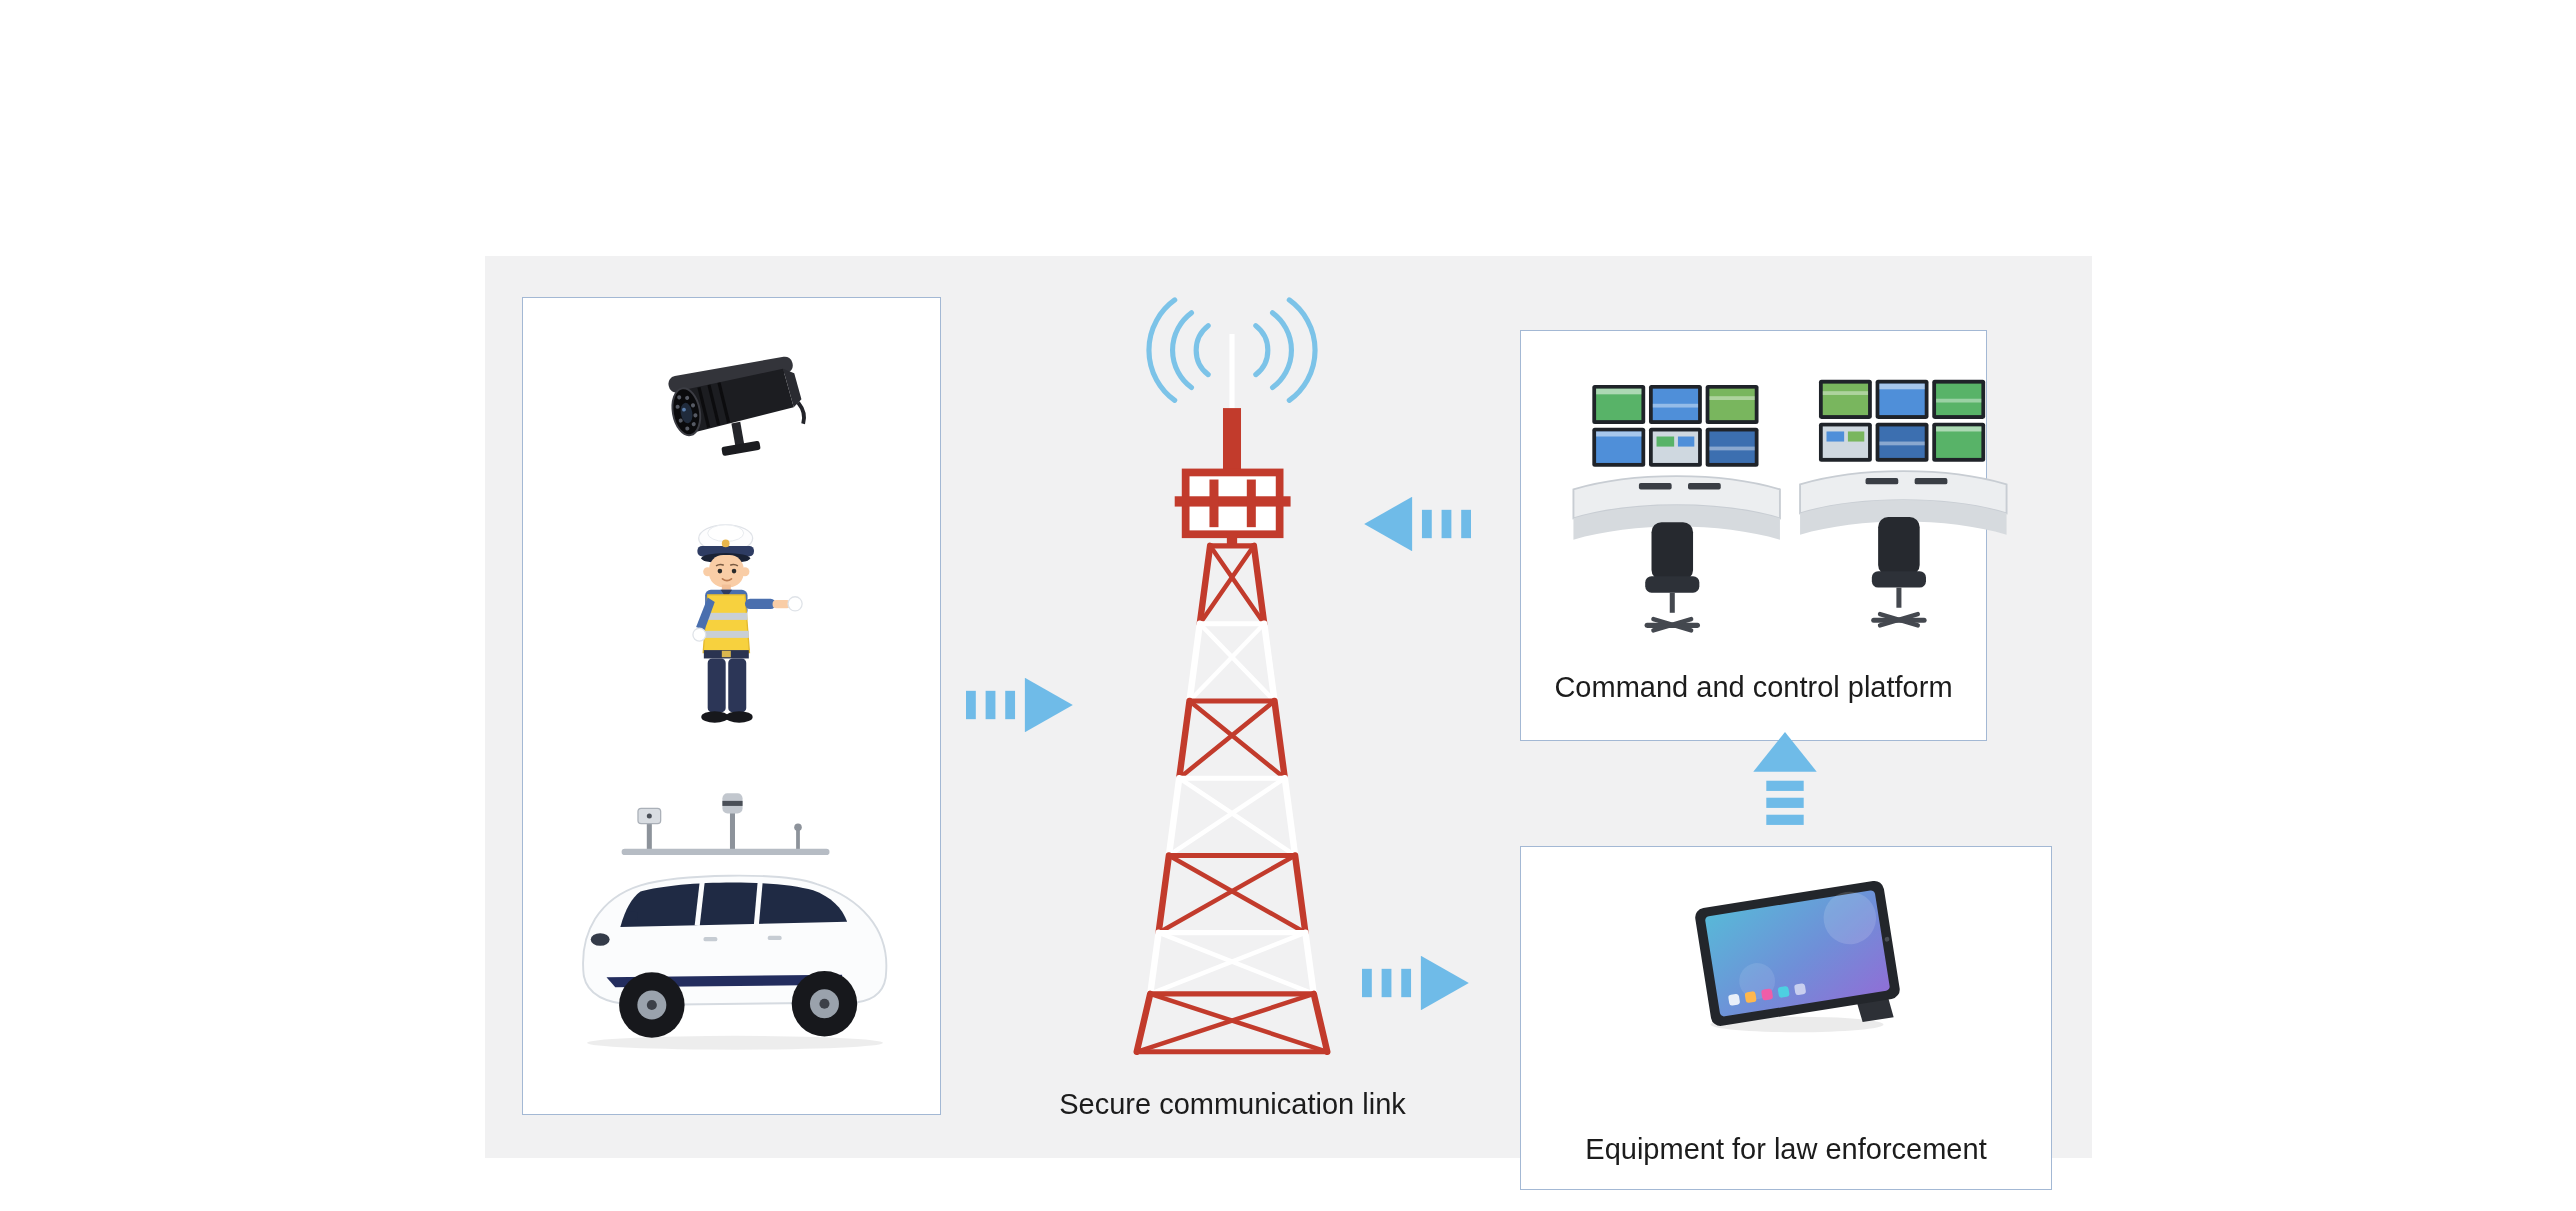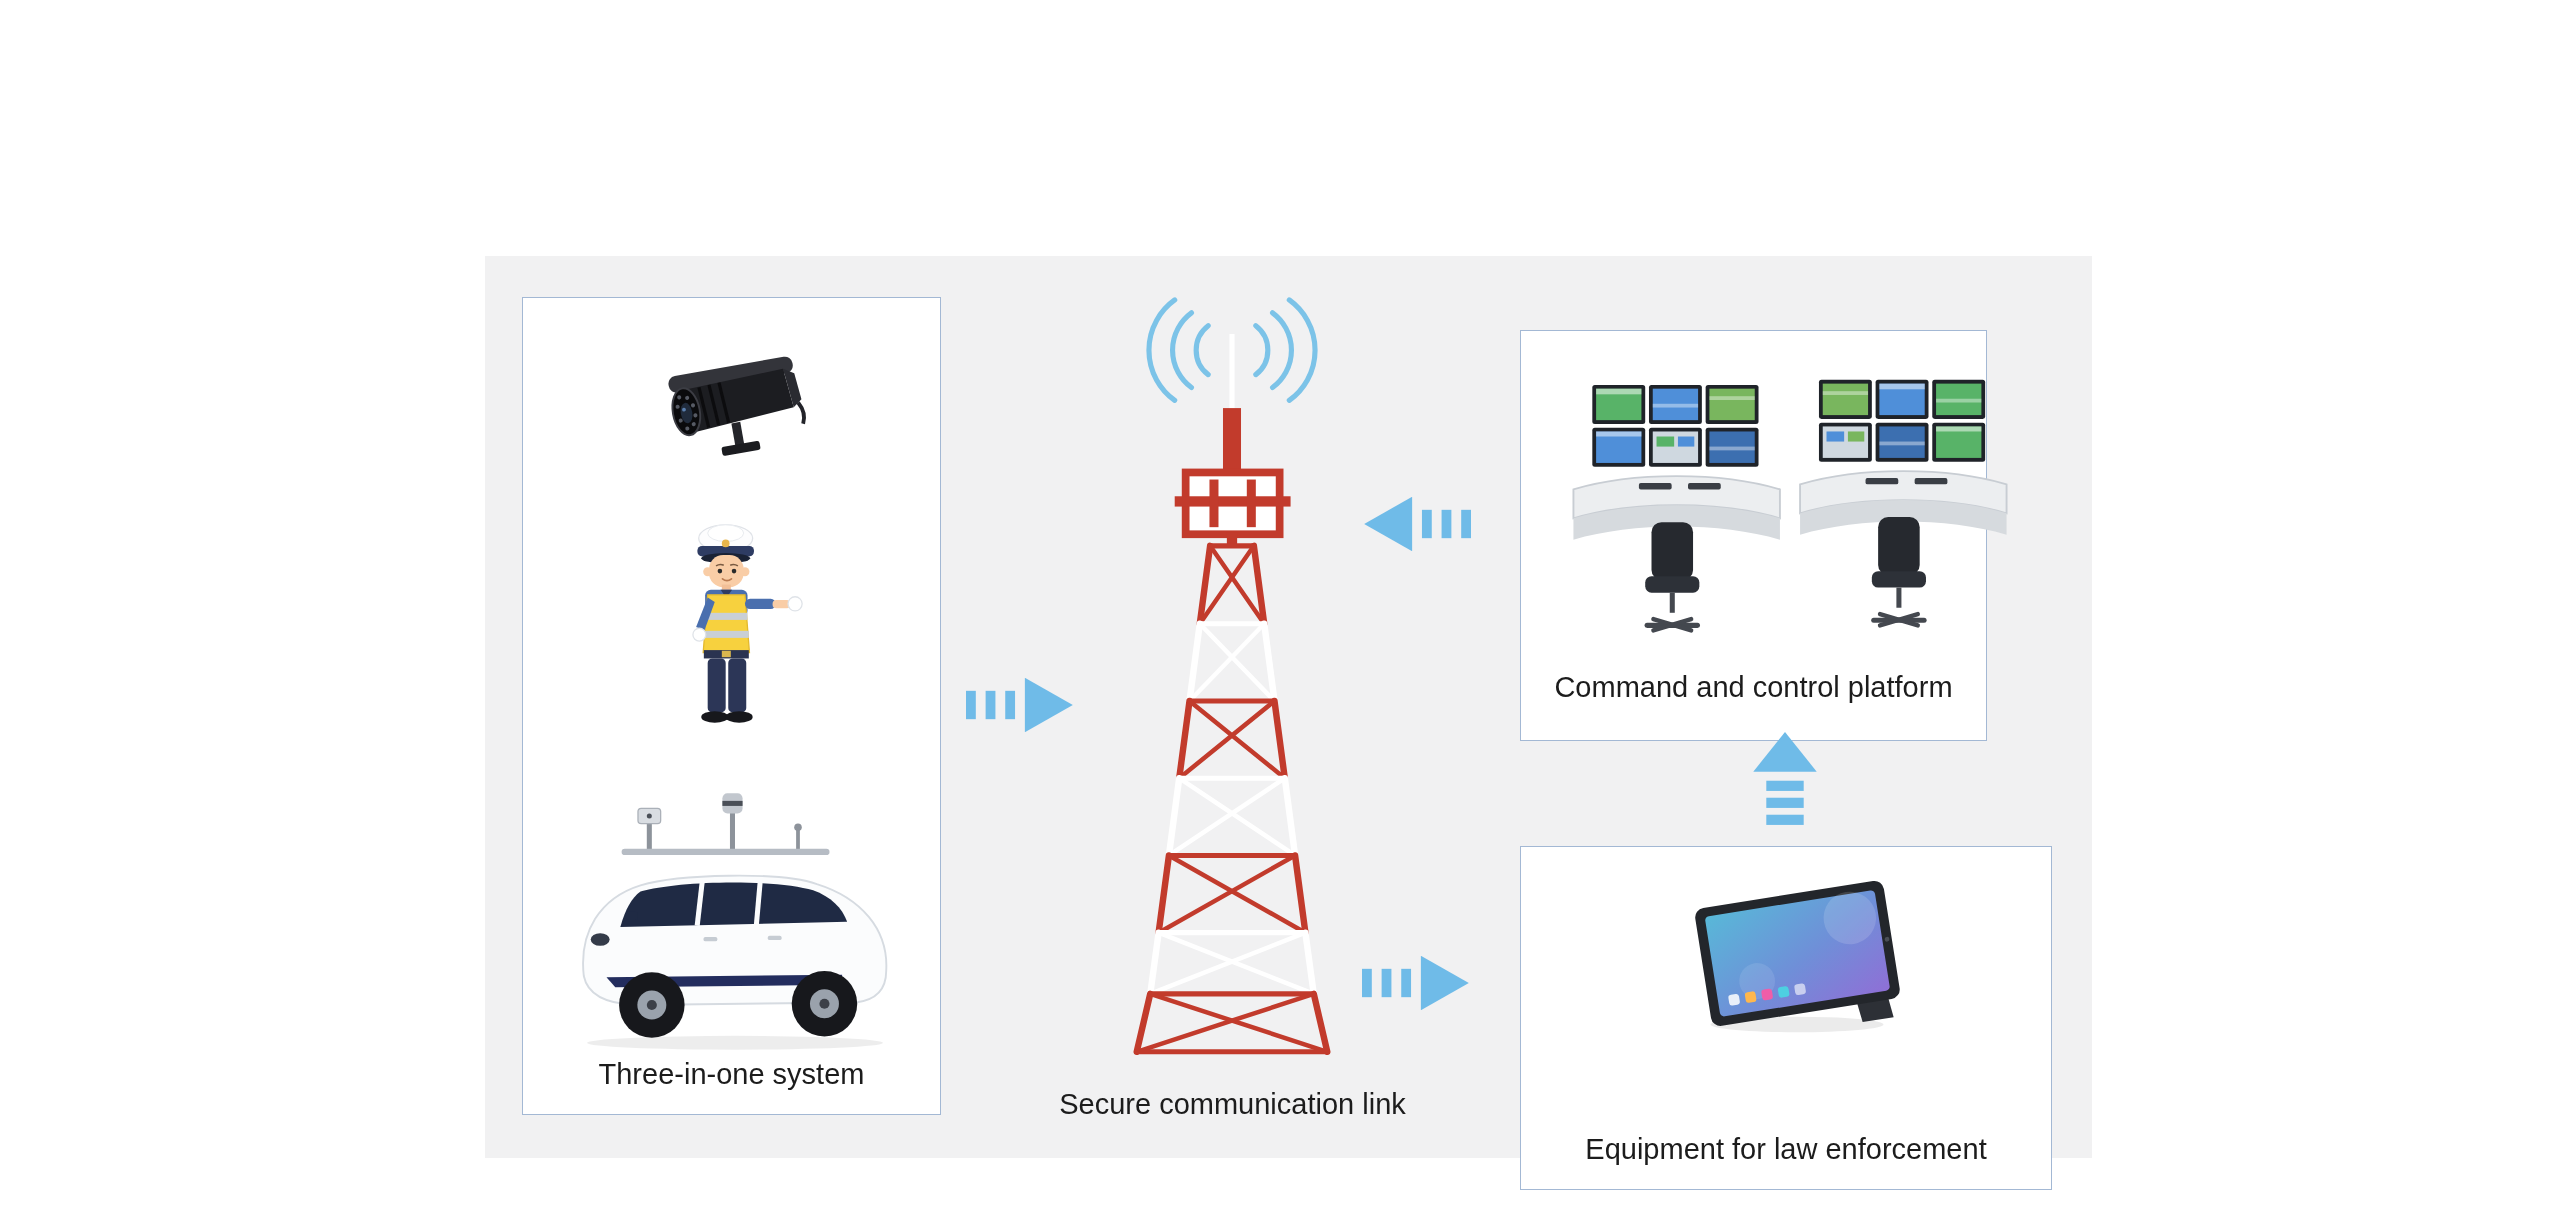--- a/index.html
+++ b/index.html
@@ -136,21 +136,20 @@
             <circle cx="168" cy="376" r="52" fill="#17181c"></circle>
             <circle cx="168" cy="376" r="23" fill="#9aa2ac"></circle>
             <circle cx="168" cy="376" r="8" fill="#3c4048"></circle>
             <circle cx="442" cy="374" r="52" fill="#17181c"></circle>
             <circle cx="442" cy="374" r="23" fill="#9aa2ac"></circle>
             <circle cx="442" cy="374" r="8" fill="#3c4048"></circle>
           </g>
         </svg>
       </div>
 
-      <div class="box-label">Three-in-one system</div>
     </div>
 
     <div class="illus tower-pos">
       <svg viewBox="0 0 310 1190" xmlns="http://www.w3.org/2000/svg">
         <g stroke="#7cc3e8" stroke-width="8" fill="none" stroke-linecap="round">
           <path d="M118,57 A 48,48 0 0 0 118,133"></path>
           <path d="M92,37 A 72,72 0 0 0 92,153"></path>
           <path d="M66,17 A 96,96 0 0 0 66,173"></path>
           <path d="M192,57 A 48,48 0 0 1 192,133"></path>
           <path d="M218,37 A 72,72 0 0 1 218,153"></path>

